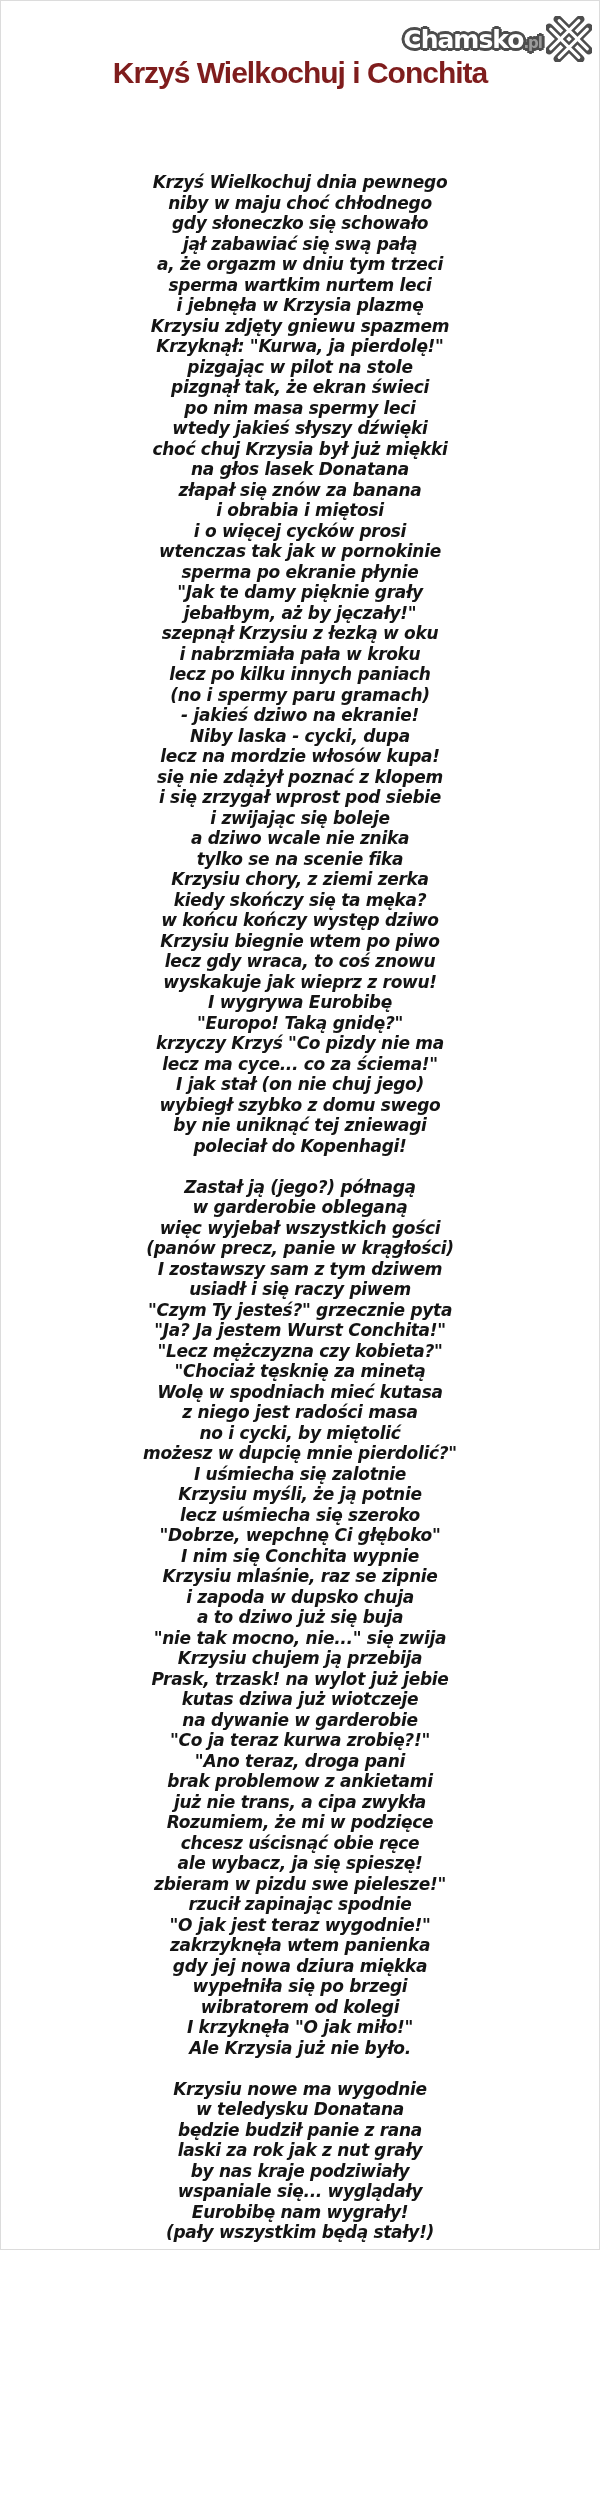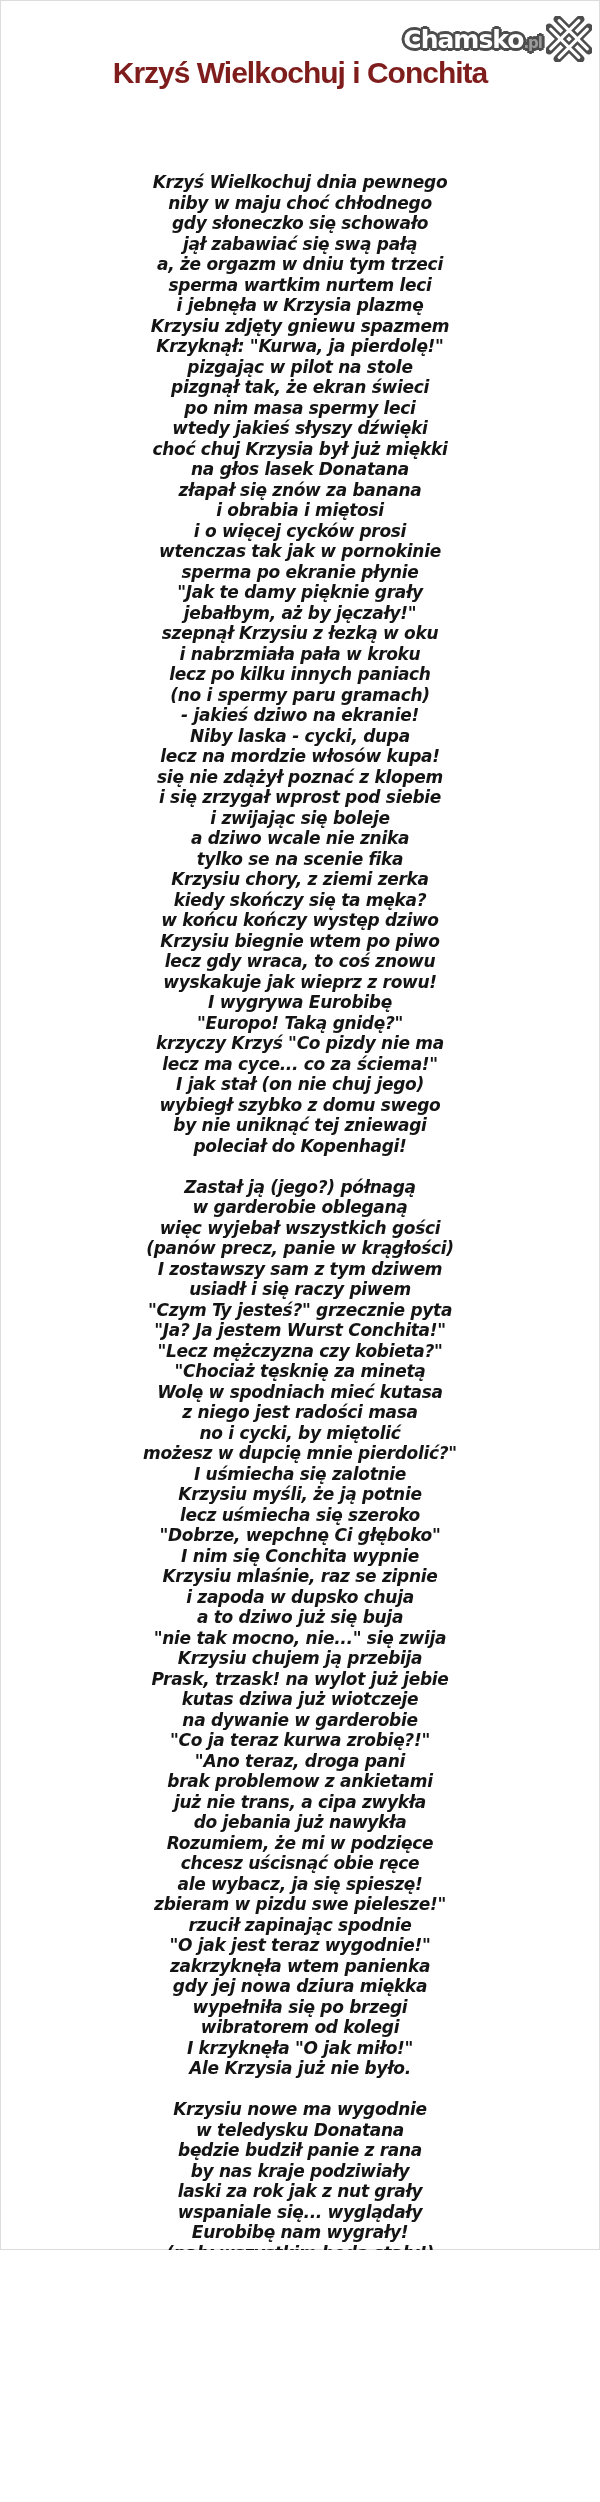--- a/index.html
+++ b/index.html
@@ -176,40 +176,39 @@
         <div class="line">a to dziwo już się buja</div>
         <div class="line">"nie tak mocno, nie..." się zwija</div>
         <div class="line">Krzysiu chujem ją przebija</div>
         <div class="line">Prask, trzask! na wylot już jebie</div>
         <div class="line">kutas dziwa już wiotczeje</div>
         <div class="line">na dywanie w garderobie</div>
         <div class="line">"Co ja teraz kurwa zrobię?!"</div>
         <div class="line">"Ano teraz, droga pani</div>
         <div class="line">brak problemow z ankietami</div>
         <div class="line">już nie trans, a cipa zwykła</div>
-        <div class="line">do jebania już nawykła</div>
         <div class="line">Rozumiem, że mi w podzięce</div>
         <div class="line">chcesz uścisnąć obie ręce</div>
         <div class="line">ale wybacz, ja się spieszę!</div>
         <div class="line">zbieram w pizdu swe pielesze!"</div>
         <div class="line">rzucił zapinając spodnie</div>
         <div class="line">"O jak jest teraz wygodnie!"</div>
         <div class="line">zakrzyknęła wtem panienka</div>
         <div class="line">gdy jej nowa dziura miękka</div>
         <div class="line">wypełniła się po brzegi</div>
         <div class="line">wibratorem od kolegi</div>
         <div class="line">I krzyknęła "O jak miło!"</div>
         <div class="line">Ale Krzysia już nie było.</div>
       </div>
       <div class="stanza">
         <div class="line">Krzysiu nowe ma wygodnie</div>
         <div class="line">w teledysku Donatana</div>
         <div class="line">będzie budził panie z rana</div>
+        <div class="line">laski za rok jak z nut grały</div>
         <div class="line">by nas kraje podziwiały</div>
-        <div class="line">laski za rok jak z nut grały</div>
         <div class="line">wspaniale się... wyglądały</div>
         <div class="line">Eurobibę nam wygrały!</div>
         <div class="line">(pały wszystkim będą stały!)</div>
       </div>
     </div>
 
   <div class="credits">
     <div>PRZYGODNY KRZYSIA WIELKOCHUJA</div>
     <div>JUREKWLADCADZIUREK@WP.PL</div>
     <div>ALL COCKS RESERVED 2014</div>

